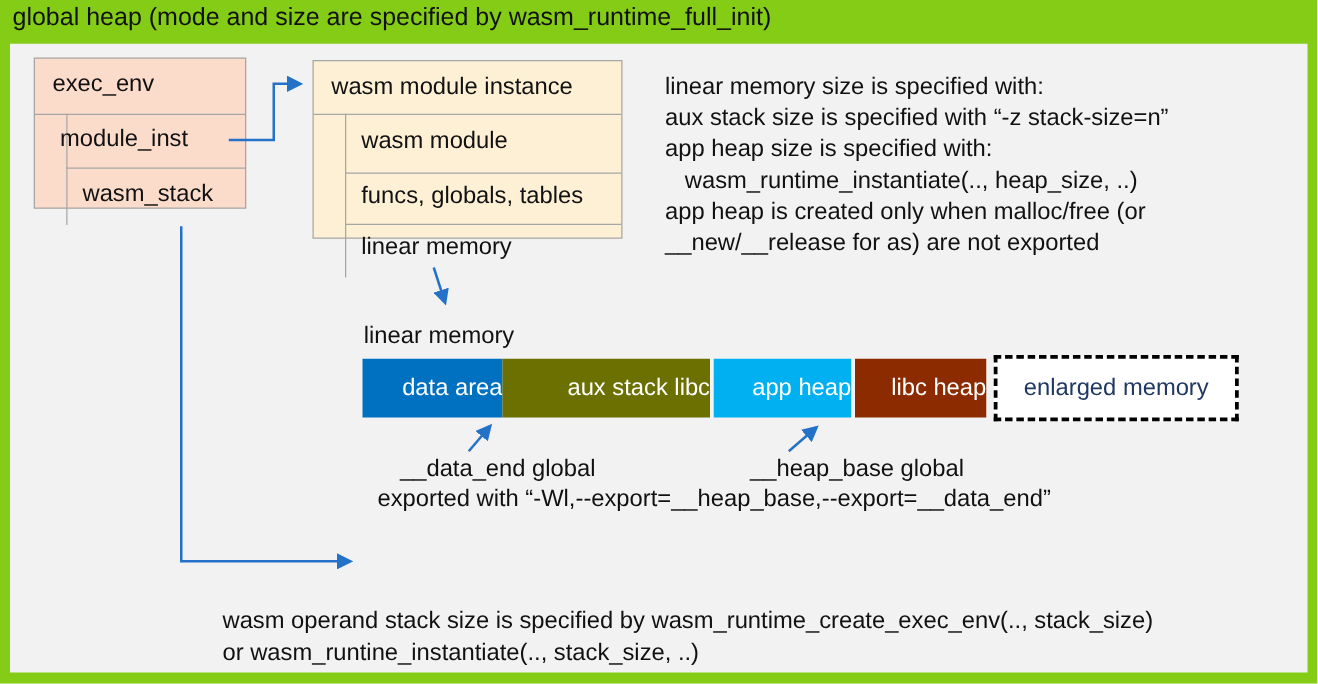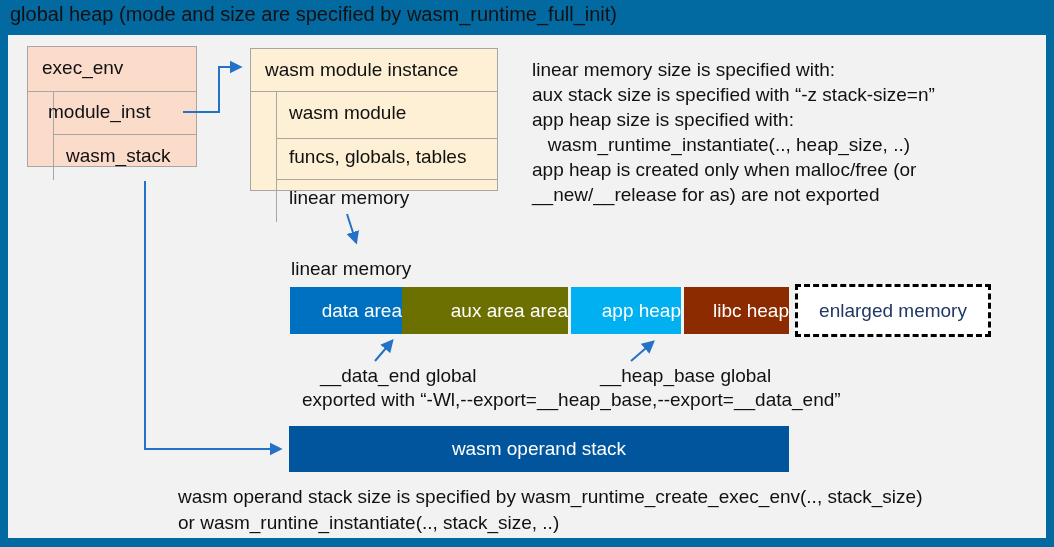--- a/index.html
+++ b/index.html
@@ -1,17 +1,17 @@
 <!DOCTYPE html>
 <html><head>
 <meta charset="utf-8">
 <style>
   html,body{margin:0;padding:0;background:#fff;}
   #stage{
-    position:relative;width:1054px;height:547px;background:#0369a1;
+    position:relative;width:1054px;height:547px;background:#84cc16;
     font-family:"Liberation Sans", sans-serif;color:#111;overflow:hidden;
   }
   .abs{position:absolute;}
   #title{left:10px;top:3px;font-size:20px;white-space:pre;}
   #canvas{left:8px;top:35px;width:1038px;height:503px;background:#F2F2F2;}
   .box{border:1px solid #A6A6A6;box-sizing:border-box;}
   .hline,.vline{background:#A6A6A6;}
   .boxlabel{font-size:19px;white-space:pre;}
   
   #exec-env{left:19px;top:11px;width:170px;height:121px;background:#FBDCCB;}
@@ -76,39 +76,36 @@
       <div>app heap is created only when malloc/free (or</div>
       <div>__new/__release for as) are not exported</div>
     </div>
 
     <div id="lm-label" class="abs">linear memory</div>
 
     <div class="abs seg" style="left: 282px; width: 112px; background-color: rgb(0, 112, 192);">
       <span>data area</span>
     </div>
     <div class="abs seg" style="left: 394px; width: 166px; background-color: rgb(107, 112, 0);">
-      <span>aux area area</span>
+      <span>aux stack libc</span>
     </div>
     <div class="abs seg" style="left: 563px; width: 110px; background-color: rgb(0, 176, 240);">
       <span>app heap</span>
     </div>
     <div class="abs seg" style="left: 676px; width: 105px; background-color: rgb(140, 43, 0);">
       <span>libc heap</span>
     </div>
     <div id="lbl-dataend" class="abs note">__data_end global</div>
 
     <div id="seg-enlarged" class="abs" style="left: 787px; width: 190px; color: rgb(31, 56, 100);">
       <span>enlarged memory</span>
     </div>
     <div id="lbl-heapbase" class="abs note">__heap_base global</div>
     <div id="lbl-exported" class="abs note">exported with “-Wl,--export=__heap_base,--export=__data_end”</div>
 
-    <div id="op-stack" class="abs" style="background-color: rgb(0, 85, 156);">
-      <span>wasm operand stack</span>
-    </div>
 
     <div id="bottom-note" class="abs">
       <div>wasm operand stack size is specified by wasm_runtime_create_exec_env(.., stack_size)</div>
       <div>or wasm_runtine_instantiate(.., stack_size, ..)</div>
     </div>
 
     <svg id="links" class="abs" viewBox="0 0 1038 503" xmlns="http://www.w3.org/2000/svg">
       <defs>
         <marker id="ah" viewBox="0 0 10 10" refX="8" refY="5" markerWidth="6.5" markerHeight="6.5" orient="auto">
           <path d="M0,0 L10,5 L0,10 z" fill="#2472C8"></path>

